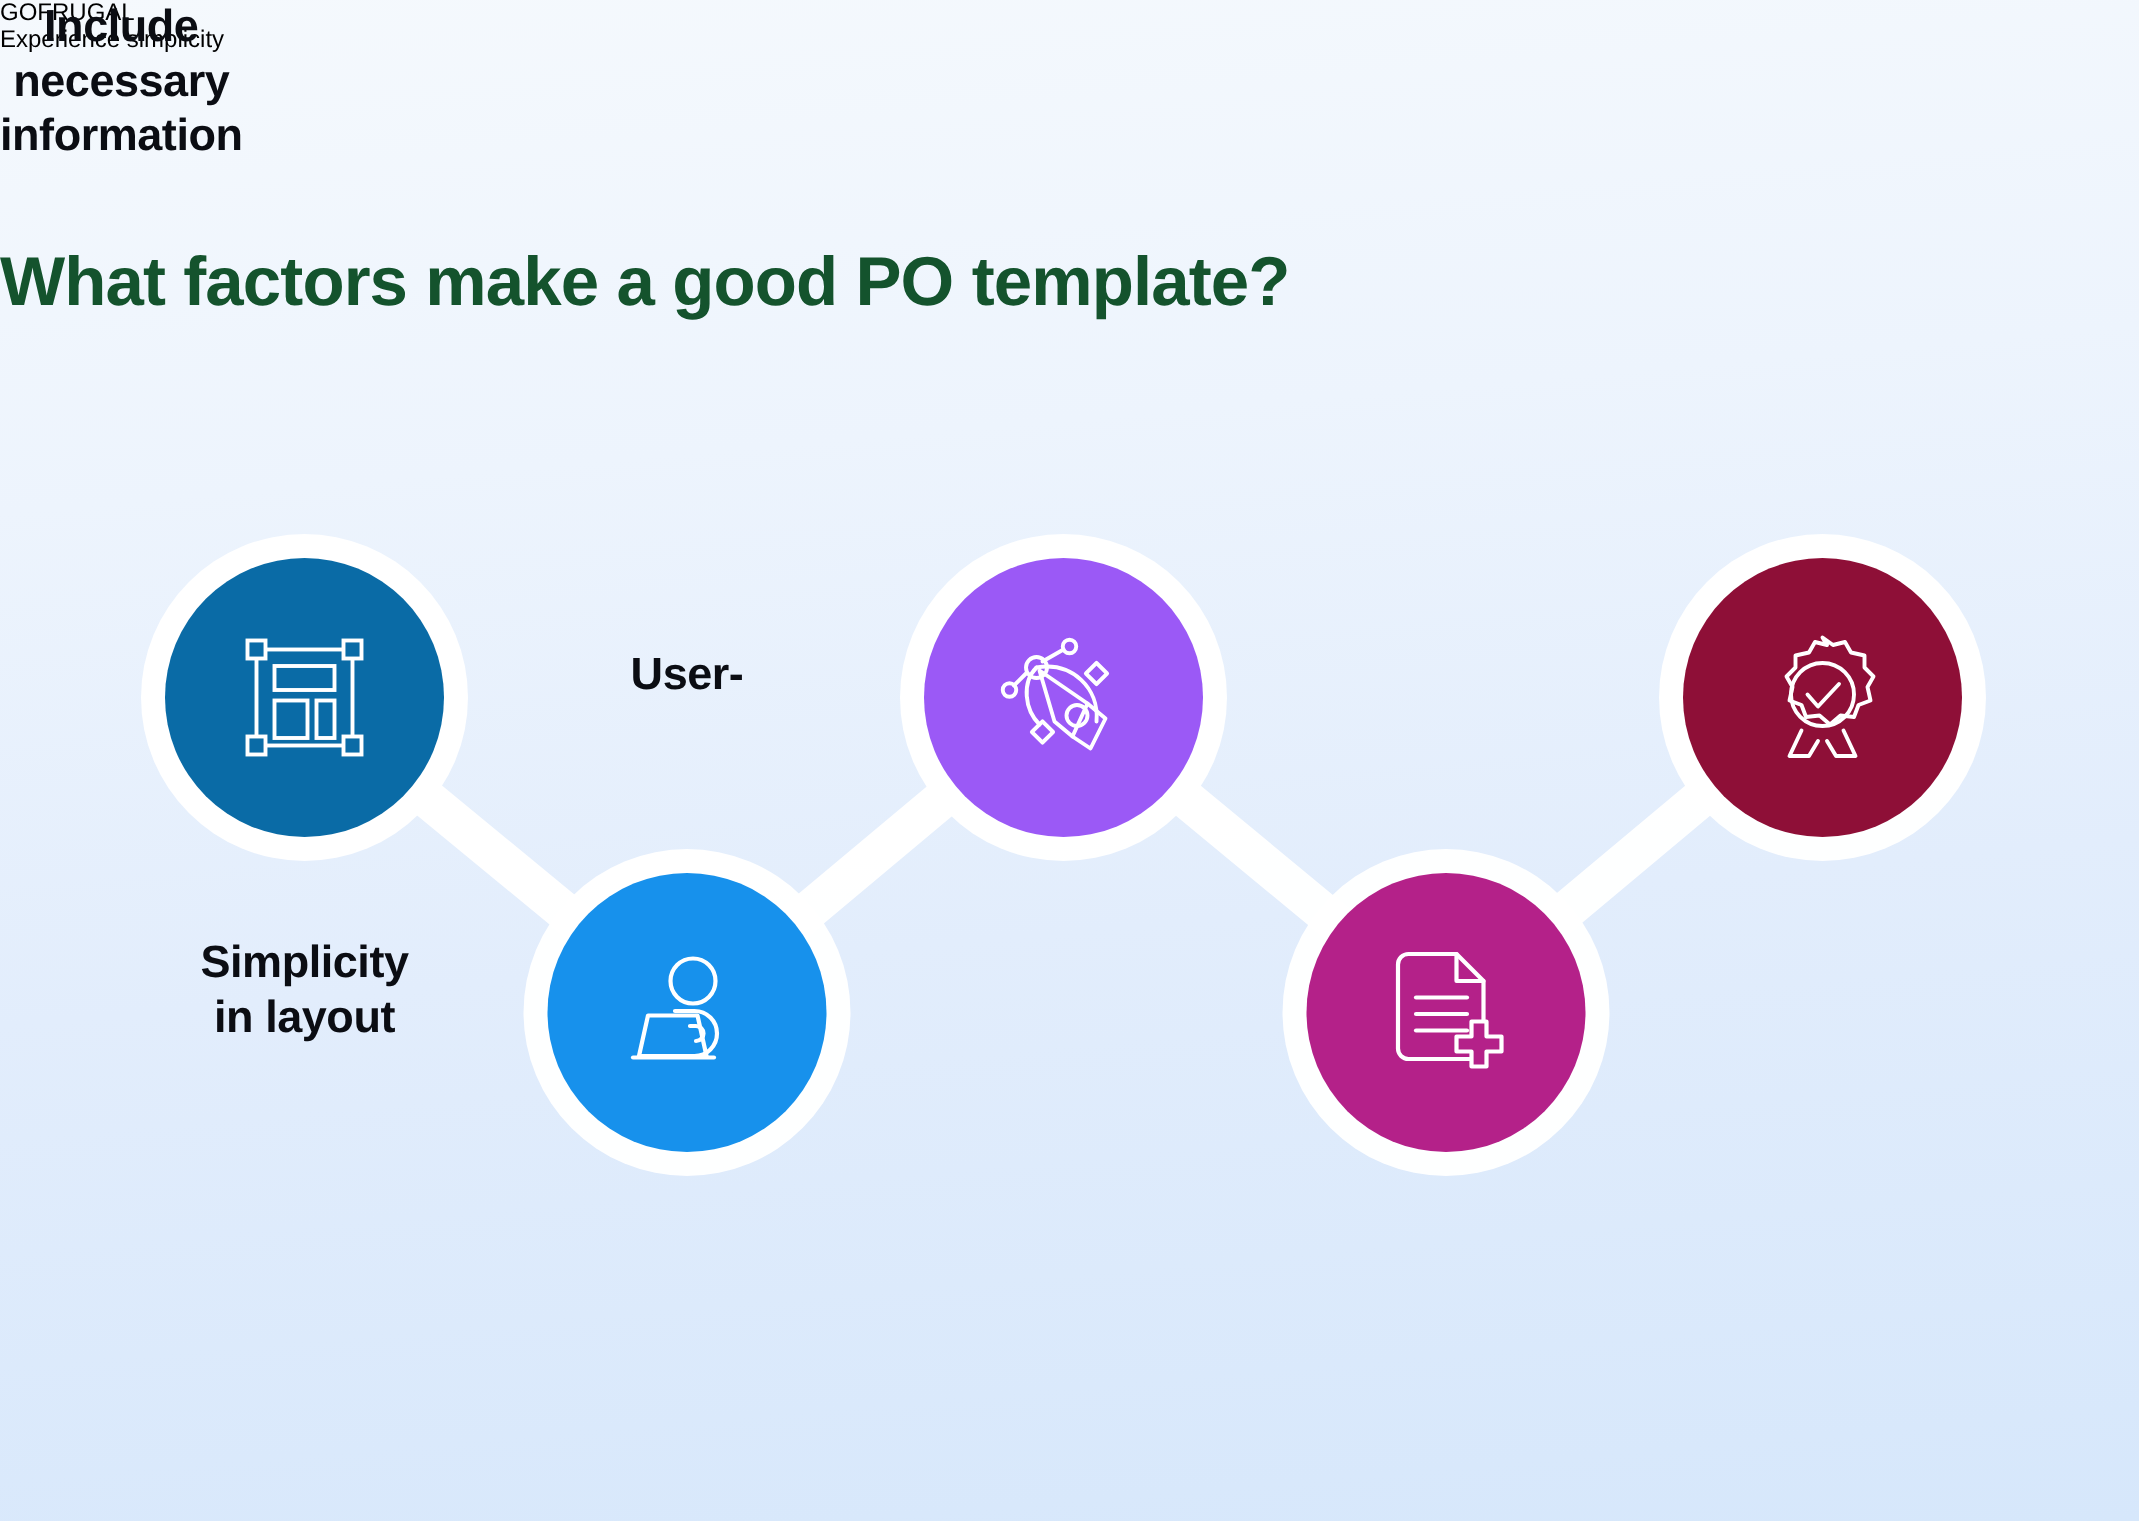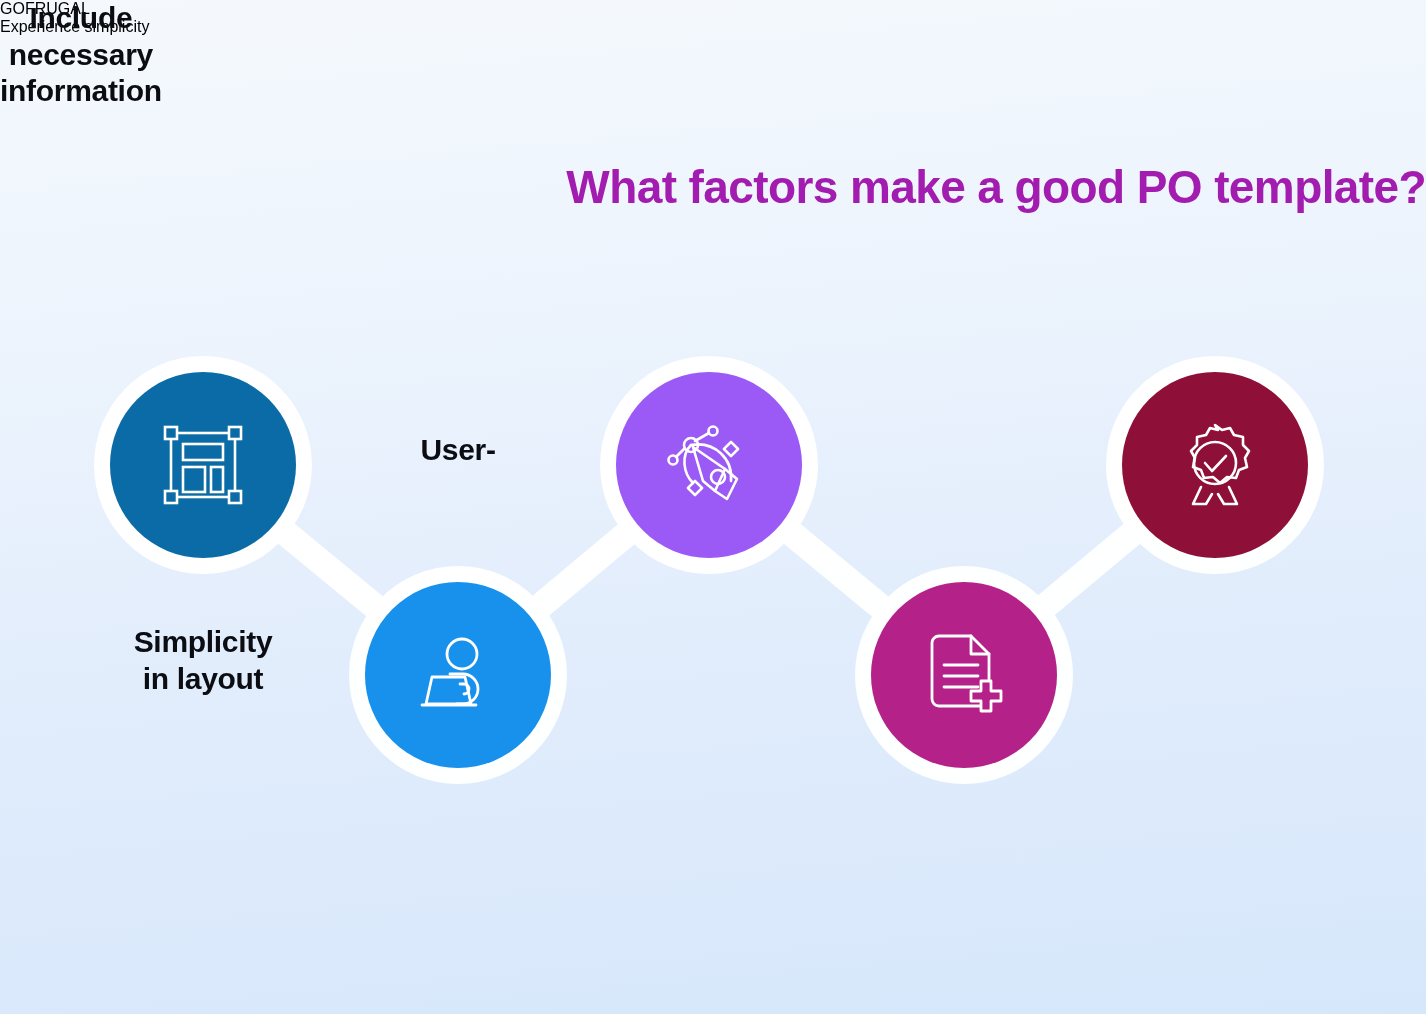--- a/index.html
+++ b/index.html
@@ -19,24 +19,24 @@
     position: absolute;
     inset: 0;
   }
 
   
   .title {
     position: absolute;
     top: 160px;
     left: 0;
     width: 1426px;
-    text-align: right;
+    text-align: left;
     font-size: 46px;
     font-weight: bold;
-    color: #a21caf;
+    color: #14532d;
     letter-spacing: -0.6px;
   }
 
   
   .ribbon-layer {
     position: absolute;
     left: 0;
     top: 0;
     width: 1426px;
     height: 1014px;

